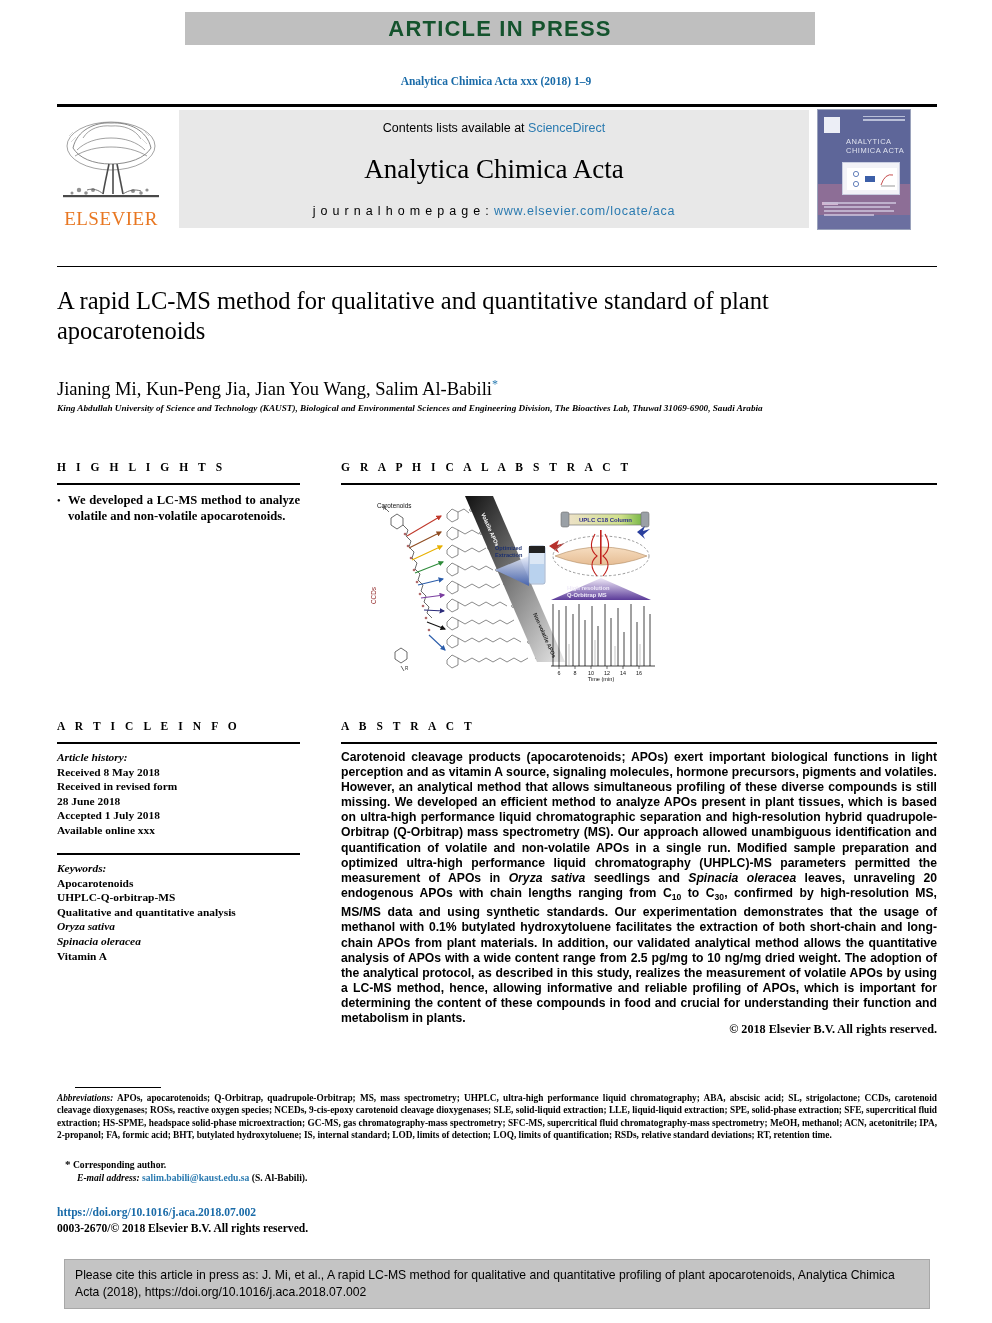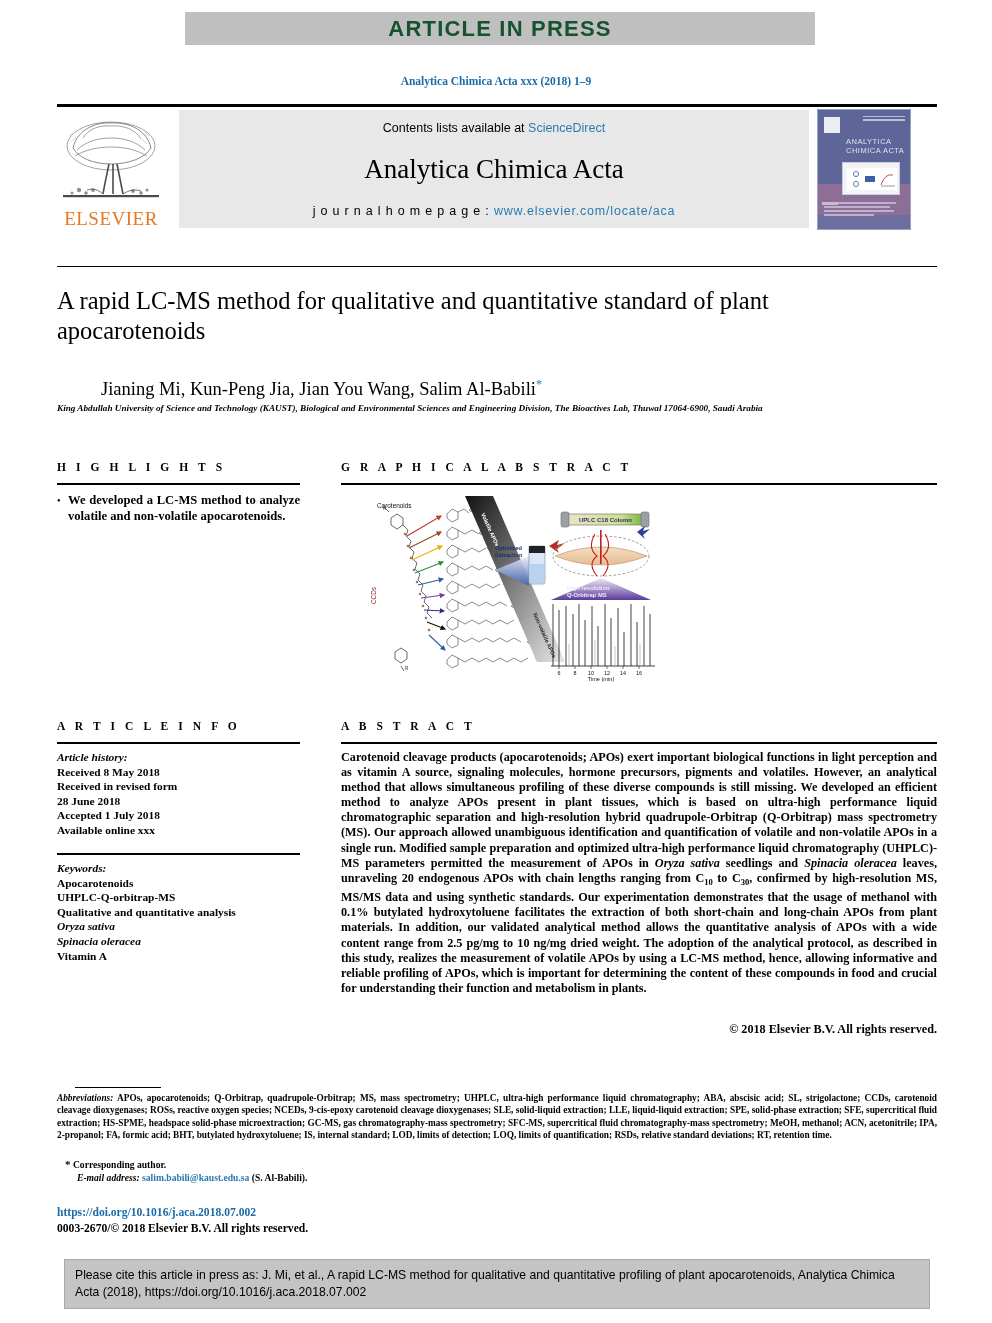--- a/index.html
+++ b/index.html
@@ -142,21 +142,20 @@
     position: absolute; left: 57px; top: 286px; width: 740px;
     font-family: "Liberation Serif", serif;
     font-size: 24.5px; line-height: 30px;
     color: #000;
   }
   .authors {
     position: absolute; left: 57px; top: 377px; width: 840px;
     font-family: "Liberation Serif", serif;
     font-size: 18.5px;
     color: #000;
-    margin-left: 44px;
   }
   .authors sup { color: #2a7ab0; font-size: 12px; }
   .affiliation {
     position: absolute; left: 57px; top: 402px; width: 830px;
     font-family: "Liberation Serif", serif;
     font-style: italic; font-weight: bold;
     font-size: 9.2px; line-height: 12.6px;
     color: #000;
   }
 
@@ -221,21 +220,21 @@
     font-weight: bold;
     font-size: 11.4px; line-height: 14.6px;
   }
   .keywords-body .lbl { font-style: italic; }
   .keywords-body .ital { font-style: italic; }
 
   #abs-head { top: 720px; }
   #abs-rule { position:absolute; left:341px; top: 742px; width: 596px; }
   .abstract-body {
     position: absolute; left: 341px; top: 750px; width: 596px;
-    font-family: Liberation Serif, serif;
+    font-family: Liberation Sans, sans-serif;
     font-weight: bold;
     font-size: 12.2px; line-height: 15.1px;
     text-align: justify;
   }
   .abstract-body p { margin: 0; }
   .abstract-body .ital { font-style: italic; }
   .abstract-body sub { font-size: 8.6px; }
   .copyright-line {
     position: absolute; left: 341px; top: 1022px; width: 596px;
     font-family: "Liberation Serif", serif;
@@ -384,21 +383,21 @@
         <i style="width:50px"></i>
     </div>
   </div>
 </div>
 
 <div class="title-rule" style="top:266px;"></div>
 <div class="paper-title">A rapid LC-MS method for qualitative and quantitative standard of plant apocarotenoids</div>
 <div class="authors">
   <span>Jianing Mi, Kun-Peng Jia, Jian You Wang, Salim Al-Babili</span><sup>*</sup>
 </div>
-<div class="affiliation">King Abdullah University of Science and Technology (KAUST), Biological and Environmental Sciences and Engineering Division, The Bioactives Lab, Thuwal 17064-6900, Saudi Arabia</div>
+<div class="affiliation">King Abdullah University of Science and Technology (KAUST), Biological and Environmental Sciences and Engineering Division, The Bioactives Lab, Thuwal 31069-6900, Saudi Arabia</div>
 
 <div class="sec-head col-left" id="highlights-head">H I G H L I G H T S</div>
 <div class="hr-med" id="highlights-rule"></div>
 <ul class="hl-list">
   <li><span>We developed a LC-MS method to analyze volatile and non-volatile apocarotenoids.</span></li>
 </ul>
 
 <div class="sec-head col-right" id="ga-head">G R A P H I C A L   A B S T R A C T</div>
 <div class="hr-med" id="ga-rule"></div>
 

